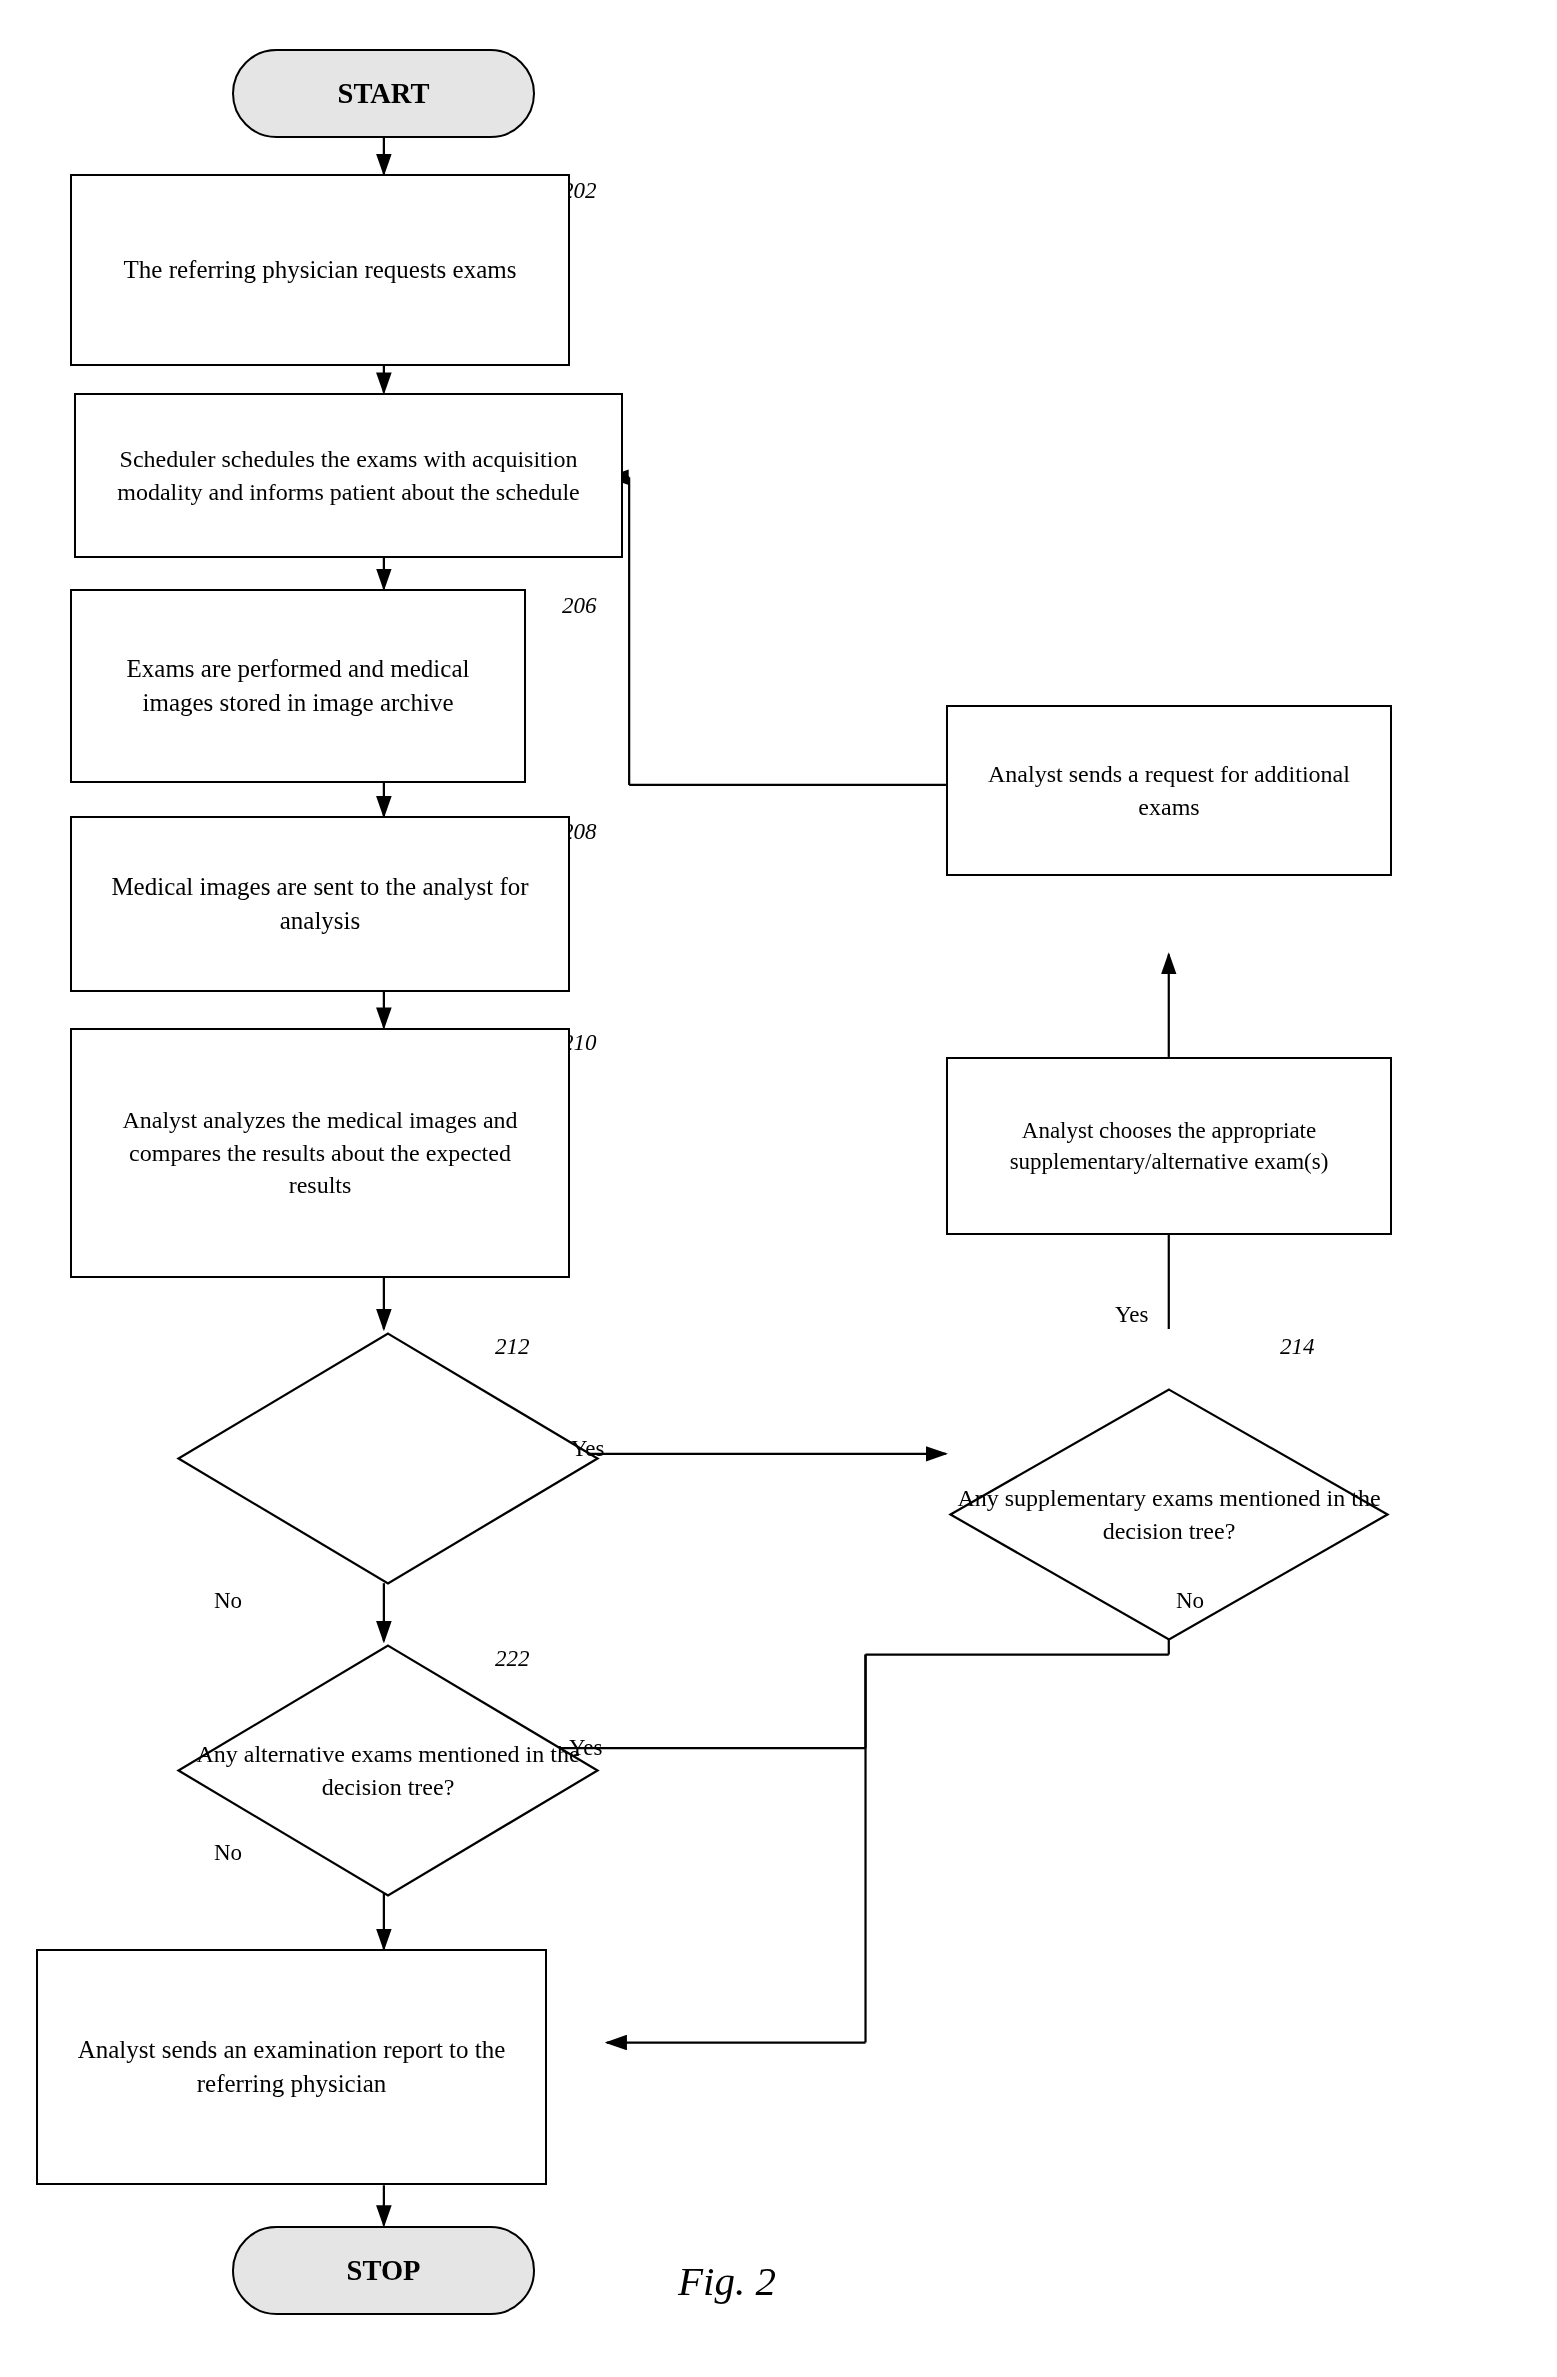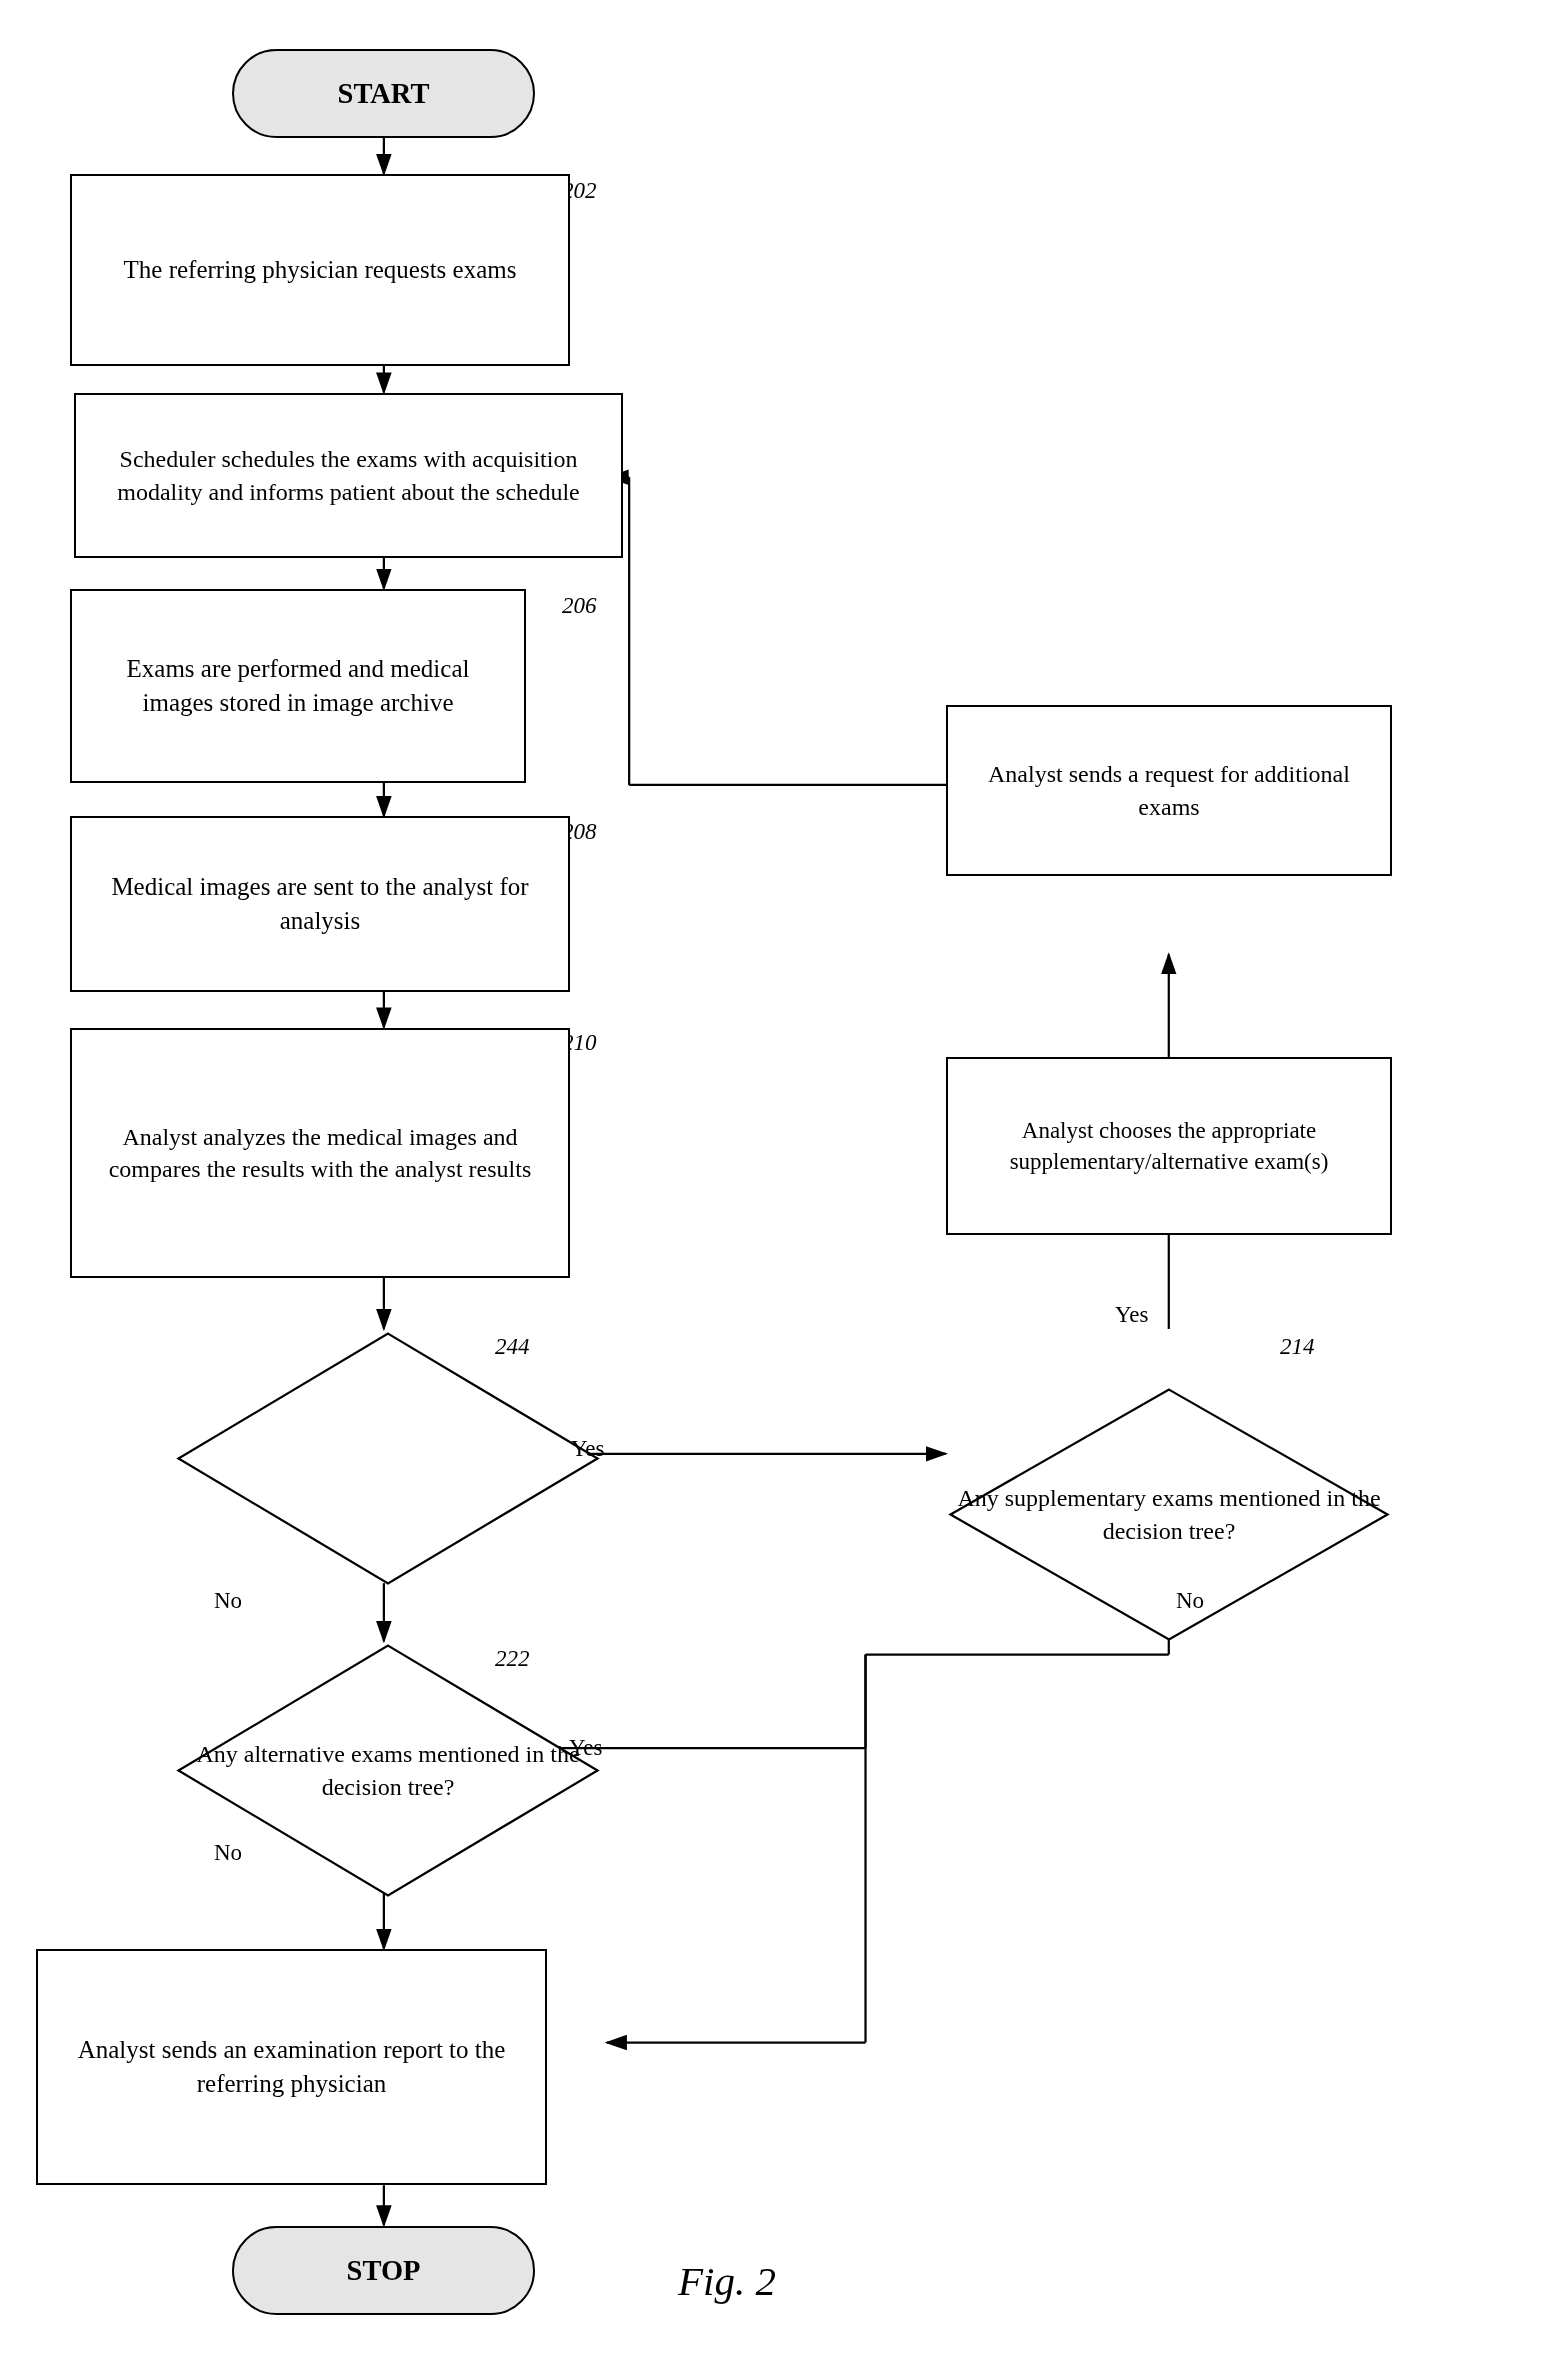--- a/index.html
+++ b/index.html
@@ -159,31 +159,31 @@
 
   <div class="label" style="left:562px; top:819px;">208</div>
 
   <div class="shape rect" style="left:70px; top:816px; width:500px; height:176px; font-size:25px;">
     <span>Medical images are sent to the analyst for analysis</span>
   </div>
 
   <div class="label" style="left:562px; top:1030px;">210</div>
 
   <div class="shape rect" style="left:70px; top:1028px; width:500px; height:250px; font-size:24px;">
-    <span>Analyst analyzes the medical images and compares the results with the analyst results</span>
+    <span>Analyst analyzes the medical images and compares the results about the expected results</span>
   </div>
 
   <div class="diamond-wrap" style="left:174px; top:1329px; width:428px; height:259px;">
     <div class="diamond">
       <svg viewBox="0 0 480 290" xmlns="http://www.w3.org/2000/svg">
         <polygon points="240,5 475,145 240,285 5,145" fill="#fff" stroke="#000" stroke-width="2.5"></polygon>
       </svg>
     </div>
   </div>
-  <div class="label" style="left:495px; top:1334px;">244</div>
+  <div class="label" style="left:495px; top:1334px;">212</div>
 
   <div class="label" style="left:571px; top:1436px; font-size:23px; font-style:normal;">Yes</div>
 
   <div class="label" style="left:214px; top:1588px; font-size:23px; font-style:normal;">No</div>
 
   <div class="diamond-wrap" style="left:174px; top:1641px; width:428px; height:259px;">
     <div class="diamond">
       <svg viewBox="0 0 480 290" xmlns="http://www.w3.org/2000/svg">
         <polygon points="240,5 475,145 240,285 5,145" fill="#fff" stroke="#000" stroke-width="2.5"></polygon>
       </svg>

